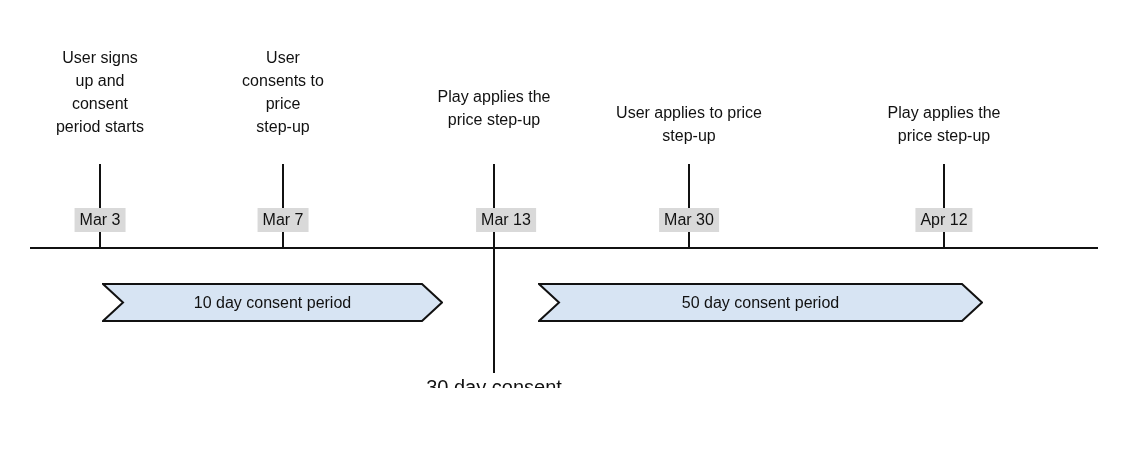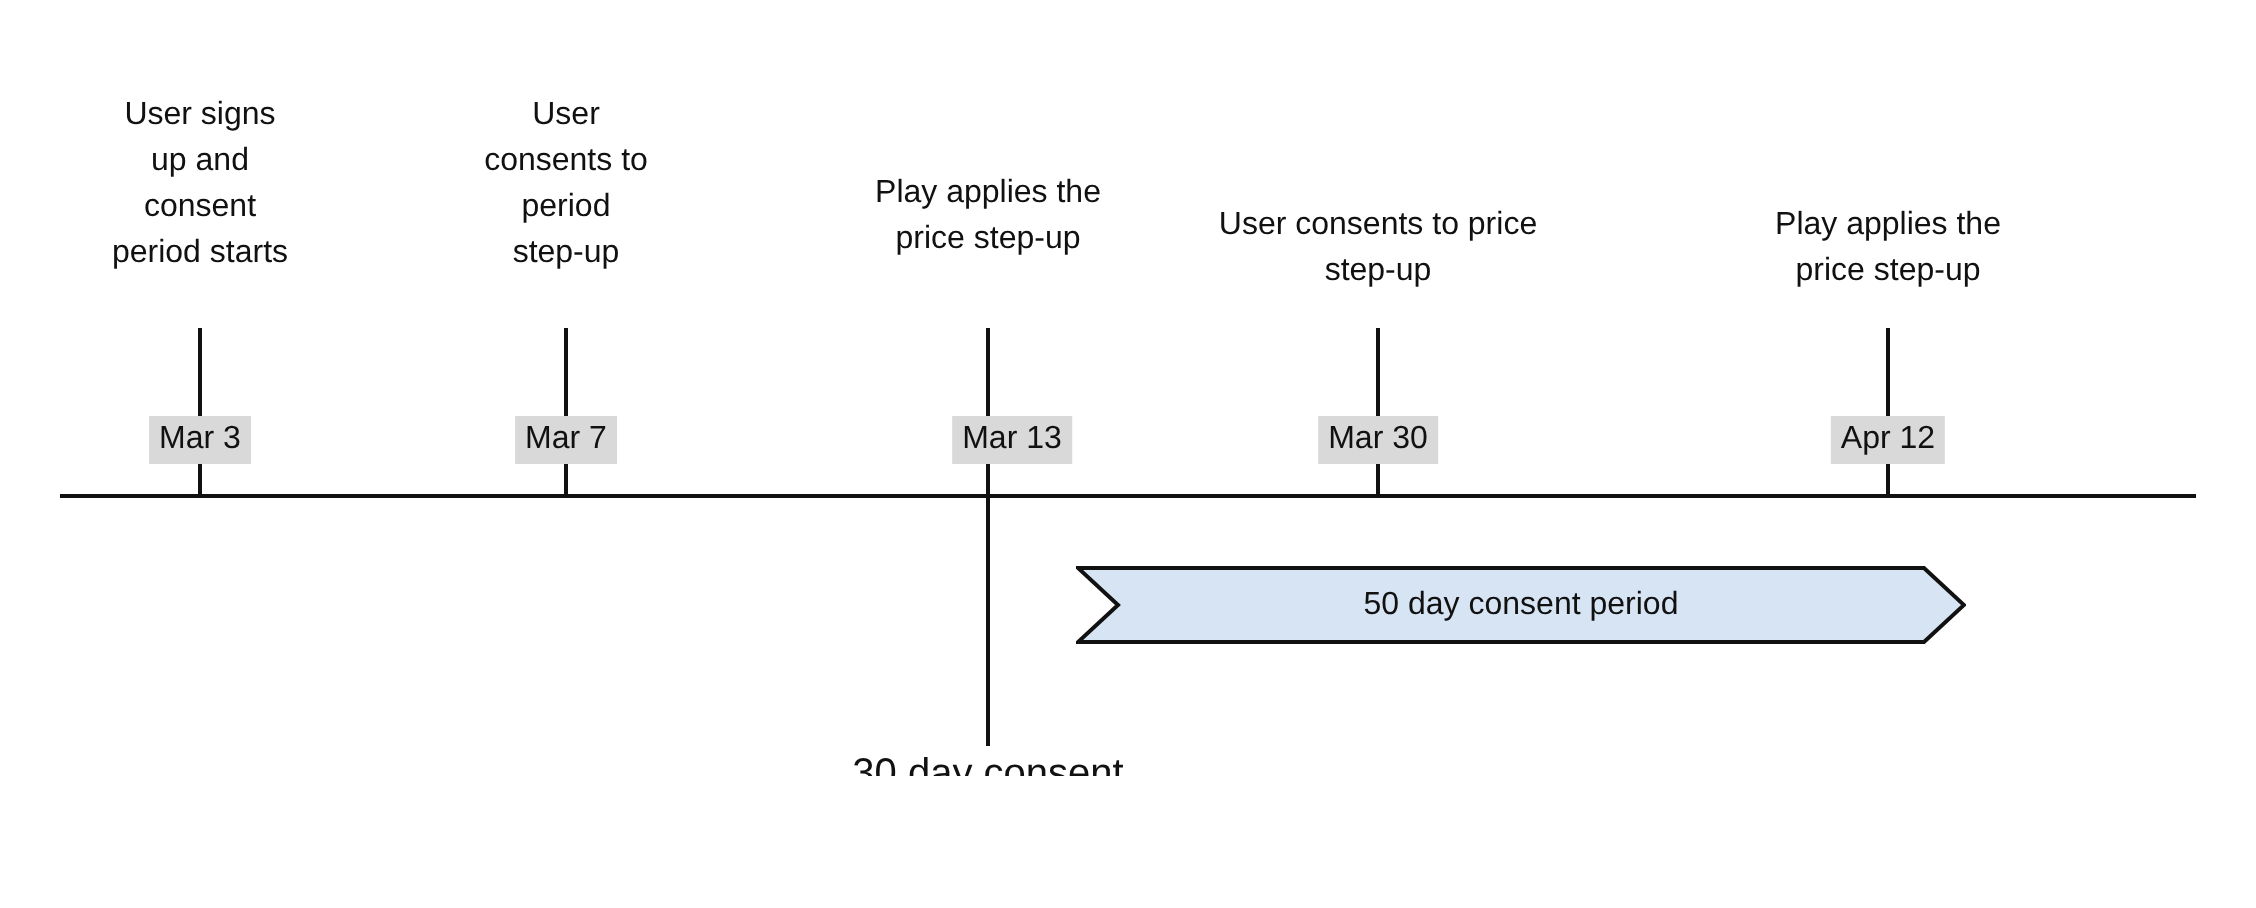--- a/index.html
+++ b/index.html
@@ -106,42 +106,48 @@
   <div class="tick" style="left:100px"></div>
   <div class="evt" style="left:100px; top:46px">User signs
 up and
 consent
 period starts</div>
   <div class="date" style="left:100px">Mar 3</div>
 
   <div class="tick" style="left:283px"></div>
   <div class="evt" style="left:283px; top:46px">User
 consents to
-period
+price
 step-up</div>
   <div class="date" style="left:283px">Mar 7</div>
 
   <div class="tick" style="left:494px"></div>
   <div class="tick ext" style="left:494px"></div>
   <div class="evt" style="left:494px; top:85px">Play applies the
 price step-up</div>
   <div class="date" style="left:506px">Mar 13</div>
   <div class="note">30 day consent
 period starts</div>
 
   <div class="tick" style="left:689px"></div>
-  <div class="evt" style="left:689px; top:101px">User consents to price
+  <div class="evt" style="left:689px; top:101px">User applies to price
 step-up</div>
   <div class="date" style="left:689px">Mar 30</div>
 
   <div class="tick" style="left:944px"></div>
   <div class="evt" style="left:944px; top:101px">Play applies the
 price step-up</div>
   <div class="date" style="left:944px">Apr 12</div>
 
+  <div class="period" style="left:102px; width:341px">
+    <svg class="period-svg" width="341" height="39" viewBox="0 0 341 39" aria-hidden="true">
+      <polygon class="pshape" points="1,1 320,1 340,19.5 320,38 1,38 21,19.5"></polygon>
+    </svg>
+    <span class="plabel">10 day consent period</span>
+  </div>
 
   <div class="period" style="left:538px; width:445px">
     <svg class="period-svg" width="445" height="39" viewBox="0 0 445 39" aria-hidden="true">
       <polygon class="pshape" points="1,1 424,1 444,19.5 424,38 1,38 21,19.5"></polygon>
     </svg>
     <span class="plabel">50 day consent period</span>
   </div>
 
 </div>
 

